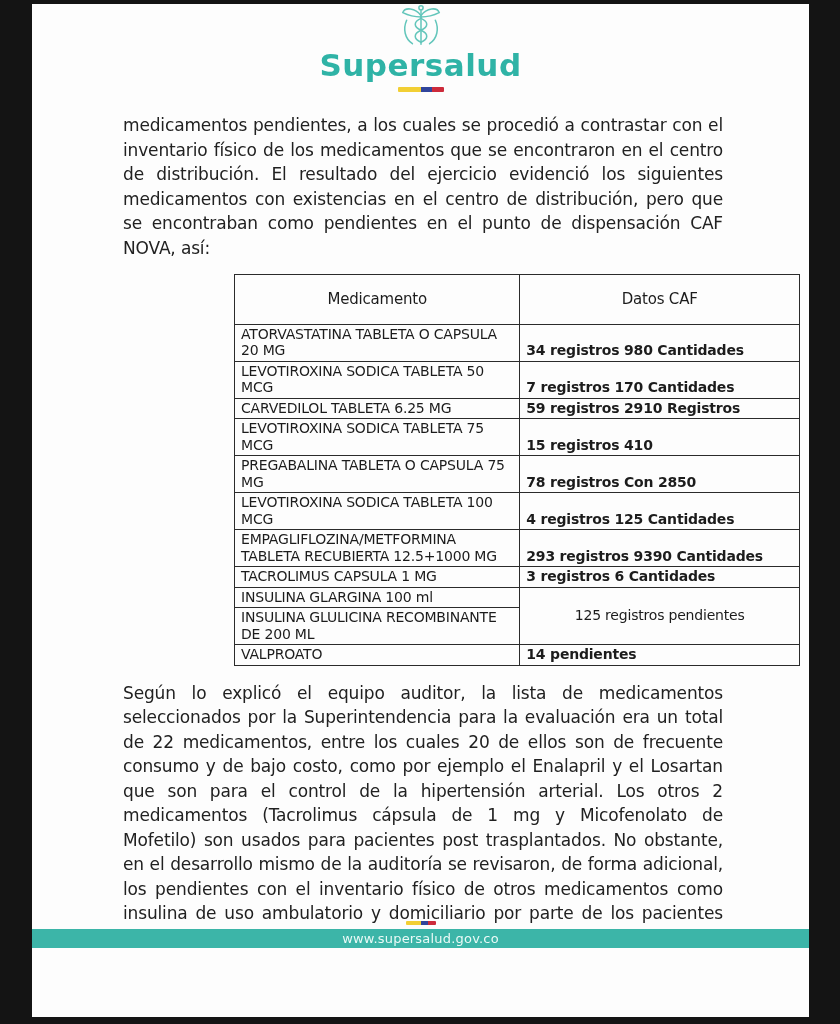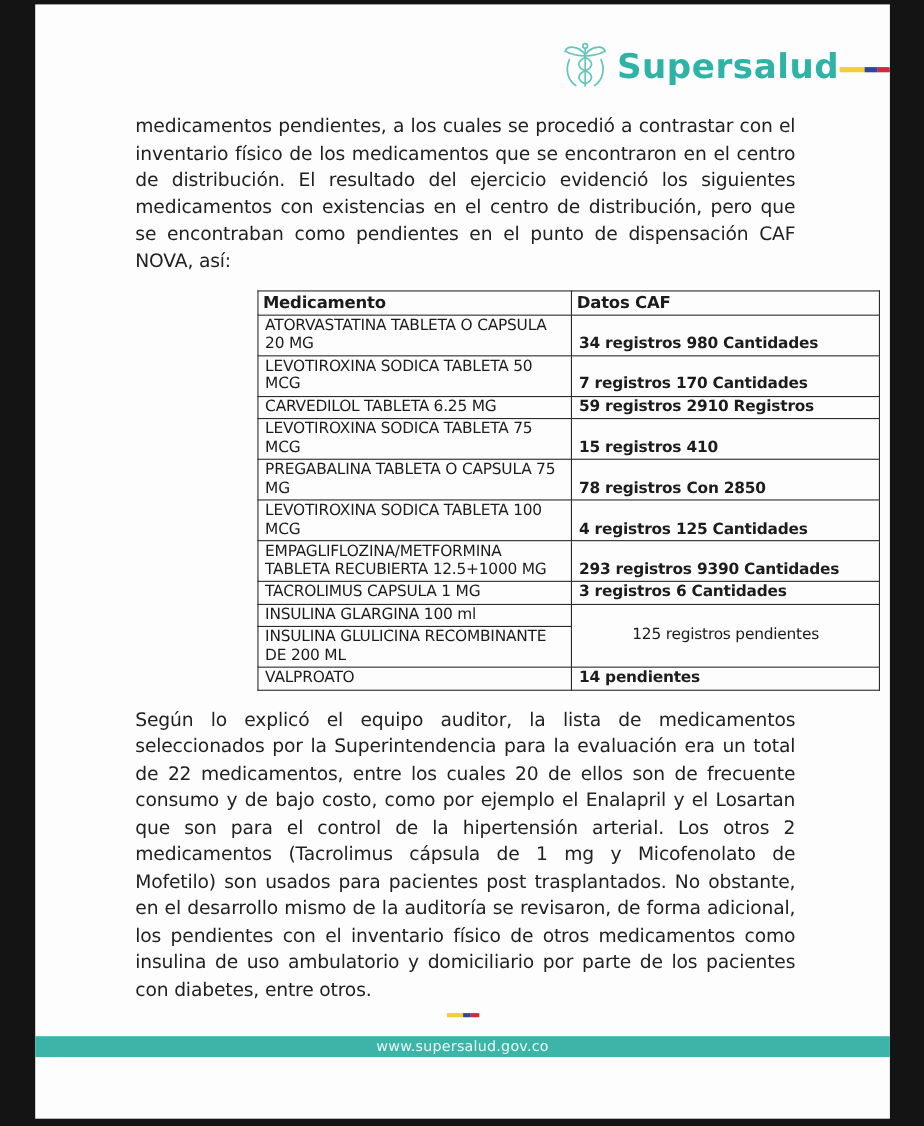--- a/index.html
+++ b/index.html
@@ -16,22 +16,21 @@
   }
   .paper {
     position: absolute;
     left: 32px; top: 4px;
     width: 777px; height: 1013px;
     background: #fdfdfd;
     color: #1e1e1e;
   }
   
   .logo-block {
-    padding-top: 34px;
-    display: flex; align-items: center; justify-content: flex-end;
+    display: flex; flex-direction: column; align-items: center;
   }
   .logo-icon svg { display: block; }
   .wordmark {
     margin-top: 2px;
     font-size: 31px;
     font-weight: 700;
     letter-spacing: 0.5px;
     color: #2fb3a6;
     line-height: 1.0;
   }
@@ -74,45 +73,45 @@
   table.med-table th, table.med-table td {
     border: 1.7px solid #2b2b2b;
     font-size: 14px;
     line-height: 16.5px;
     padding: 1px 6px 2px 6px;
     color: #1c1c1c;
     letter-spacing: -0.2px;
     overflow: hidden;
   }
   table.med-table th {
-    text-align: left;
-    font-weight: 700;
+    text-align: center;
+    font-weight: 400;
     font-size: 15px;
-    padding: 2px 4px;
+    padding: 16px 4px;
   }
   td.caf { vertical-align: bottom; font-weight: bold; }
   td.caf-merged { vertical-align: middle; text-align: center; }
   td.med { vertical-align: top; }
   
   .footer-flag {
     position: absolute;
     left: 50%; transform: translateX(-50%);
     bottom: 92px;
     width: 30px; height: 4px;
     display: flex;
     border-radius: 1px;
     overflow: hidden;
   }
   .footer-flag .fy { width: 50%; }
   .footer-flag .fb { width: 25%; }
   .footer-flag .fr { width: 25%; }
   .footer-bar {
     position: absolute;
     left: 0; right: 0;
-    bottom: 56px;
+    bottom: 69px;
     height: 19px;
     background: #3cb5a8;
     display: flex; align-items: center; justify-content: center;
   }
   .footer-url {
     font-size: 13px;
     color: #eafaf7;
     letter-spacing: 0.2px;
   }
   .fy { background: #f2cf34; }

